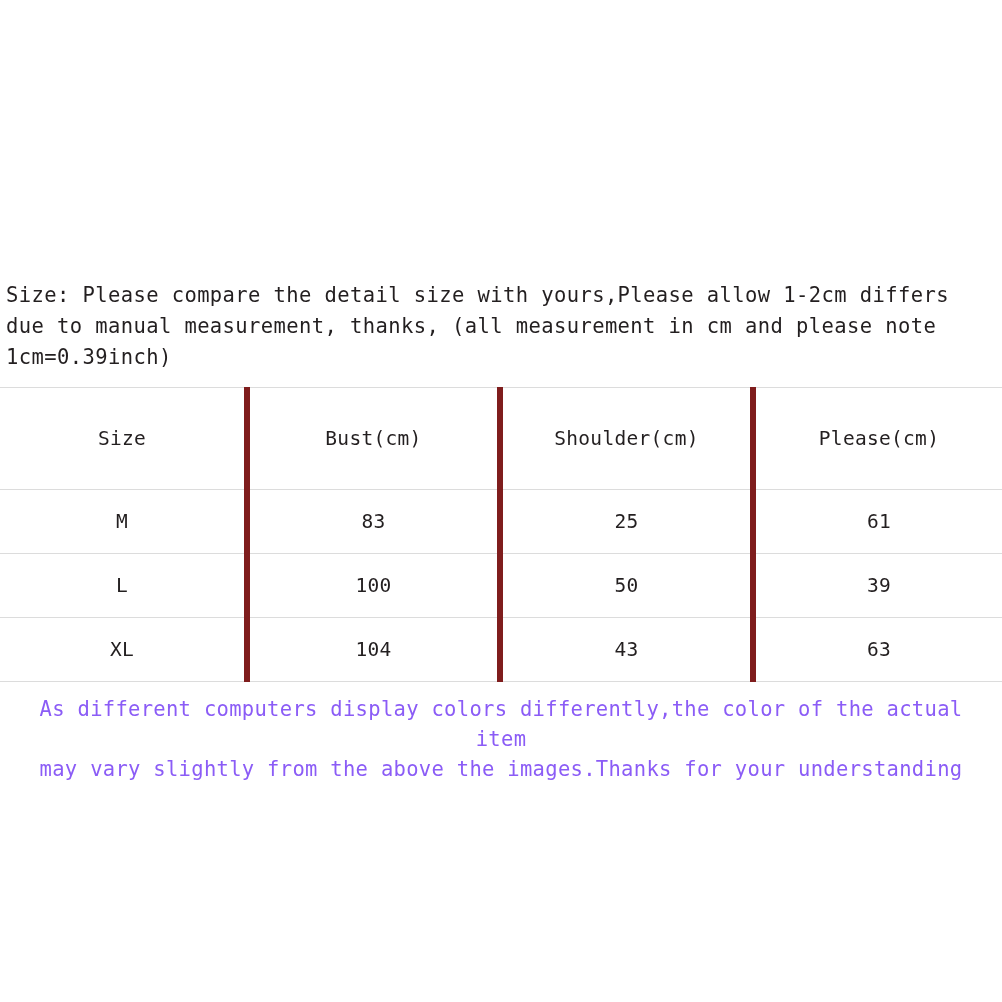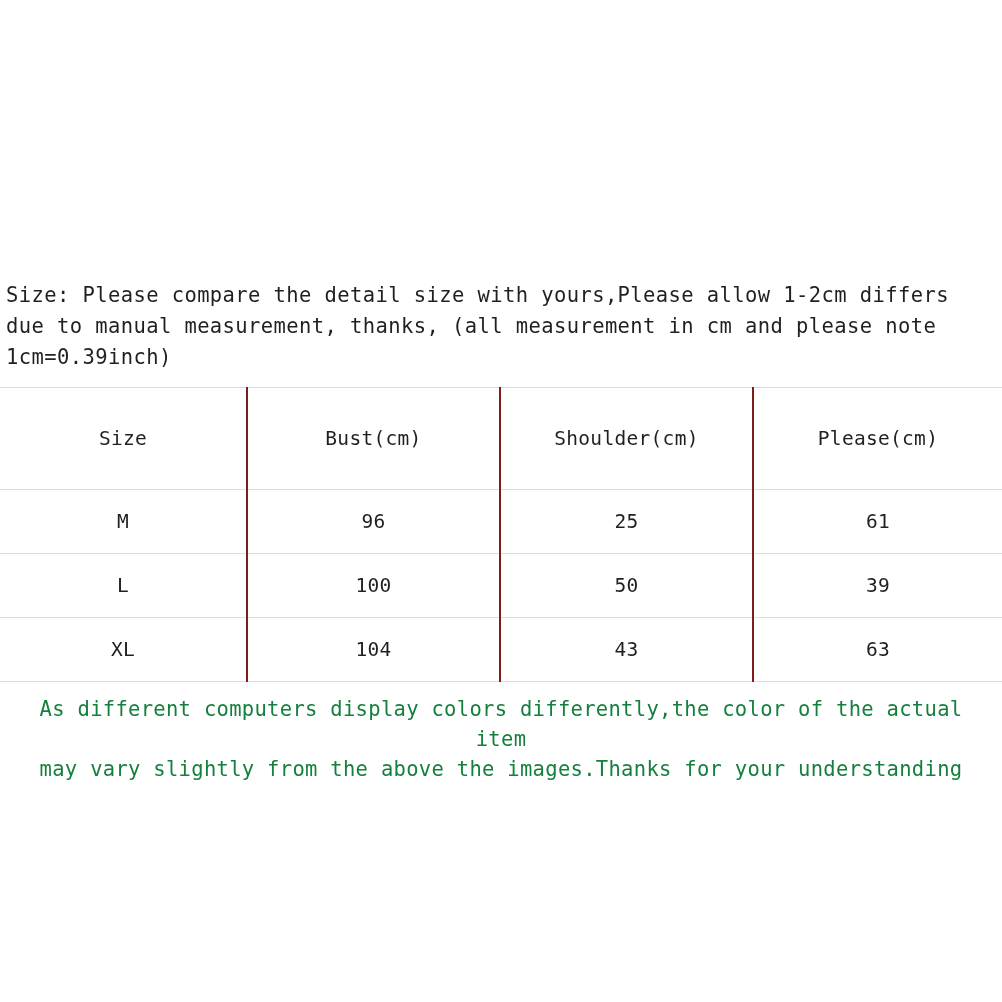--- a/index.html
+++ b/index.html
@@ -42,21 +42,21 @@
     font-size: 19px;
   }
   table.size-table col.c0 { width: 247px; }
   table.size-table col.c1 { width: 253px; }
   table.size-table col.c2 { width: 253px; }
   table.size-table col.c3 { width: 249px; }
   table.size-table th,
   table.size-table td {
     border: 1px solid #dcdcdc;
     border-left: none;
-    border-right: 2px solid #7f1d1d;
+    border-right: 6px solid #7f1d1d;
     text-align: center;
     vertical-align: middle;
     font-weight: normal;
     color: #231f20;
     letter-spacing: 0.3px;
   }
   table.size-table tr th:last-child,
   table.size-table tr td:last-child {
     border-right: none;
   }
@@ -68,21 +68,21 @@
     height: 61px;
     font-size: 19.5px;
   }
   .outro {
     font-size: 20.5px;
     line-height: 30px;
     letter-spacing: 0.3px;
     text-align: center;
     margin: 12px 0 0 0;
     padding: 0 14px;
-    color: #15803d;
+    color: #8b5cf6;
   }
   .outro .l1 { display: block; }
   .outro .l2 { display: block; }
 </style>
 </head>
 <body>
 
 <div class="page">
   <div class="content">
 
@@ -99,21 +99,21 @@
         <tr>
           <th>Size</th>
           <th>Bust(cm)</th>
           <th>Shoulder(cm)</th>
           <th>Please(cm)</th>
         </tr>
       </thead>
       <tbody>
         <tr>
           <td>M</td>
-          <td>96</td>
+          <td>83</td>
           <td>25</td>
           <td>61</td>
         </tr>
         <tr>
           <td>L</td>
           <td>100</td>
           <td>50</td>
           <td>39</td>
         </tr>
         <tr>

